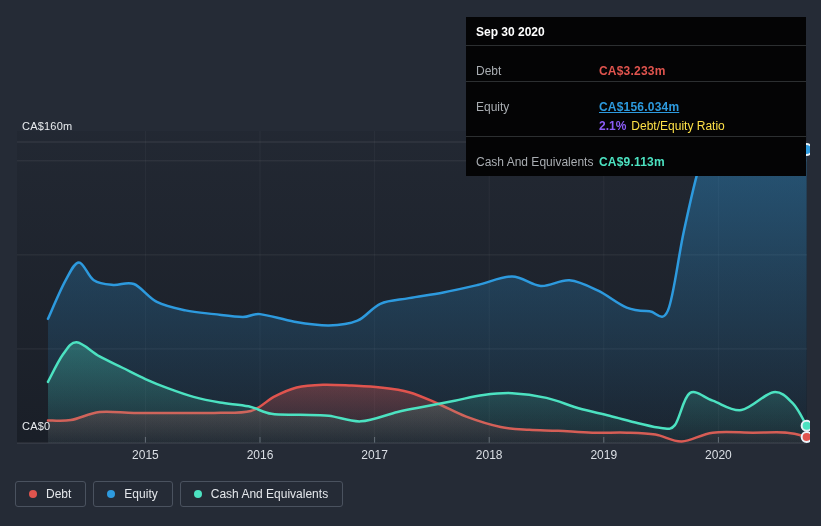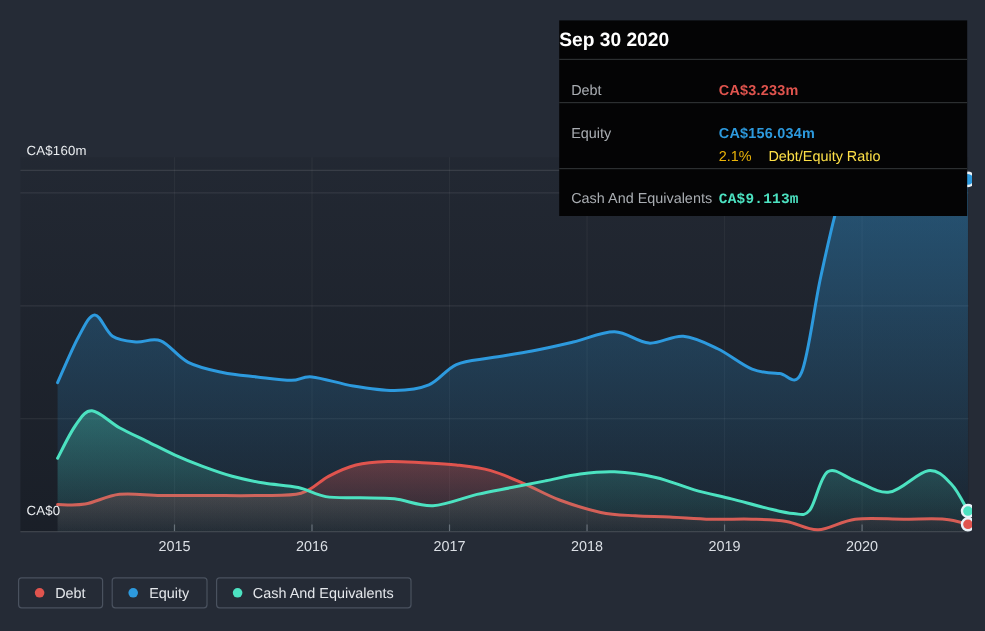--- a/index.html
+++ b/index.html
@@ -12,27 +12,27 @@
   svg.chart{position:absolute;left:0;top:0;}
   .ylab{position:absolute;left:22px;font-size:11px;color:#e9ecef;letter-spacing:.2px;}
   .ylab.max{top:120px;}
   .ylab.zero{top:420px;text-align:center;}
 
   
   .tooltip{
     position:absolute;left:466px;top:17px;width:340px;box-sizing:border-box;
     background:#040405;padding:4px 0 4px;font-size:12px;color:#fff;
   }
-  .tt-title{font-weight:bold;color:#ffffff;padding:4px 0 6px;font-size:16px;}
+  .tt-title{font-weight:bold;color:#ffffff;padding:4px 10px 6px;font-size:12px;}
   .tt-row{display:grid;grid-template-columns:123px 1fr;align-items:baseline;
           padding:2px 10px 3px;border-top:1px solid #2c2f31;}
   .tt-row.no-border{border-top:none;}
   .tt-label{color:#a9adb2;font-weight:normal;}
   .tt-value{font-weight:bold;letter-spacing:.2px;margin-top:16px;}
-  .tt-ratio-pct{color:#eab308;font-weight:normal;margin-right:14px;}
+  .tt-ratio-pct{color:#8b5cf6;font-weight:bold;margin-right:5px;}
   .tt-ratio-text{color:#fde047;}
 
   
   .legend{position:absolute;left:15px;top:481px;display:flex;gap:7px;}
   .legend-btn{
     display:inline-flex;align-items:center;gap:9px;height:26px;
     padding:0 14px 0 13px;background:transparent;
     border:1px solid #4a525f;border-radius:3px;
     color:#e4e7eb;font-size:12px;font-family:inherit;cursor:pointer;line-height:1;
   }
@@ -106,31 +106,31 @@
   <div class="ylab zero">CA$0</div>
 
   <div class="tooltip">
     <div class="tt-title">Sep 30 2020</div>
     <div class="tt-row">
       <span class="tt-label">Debt</span>
       <span class="tt-value" style="color: rgb(224, 84, 78);">CA$3.233m</span>
     </div>
     <div class="tt-row">
       <span class="tt-label">Equity</span>
-      <span class="tt-value" style="color: rgb(45, 154, 222);">CA$156.034m</span>
+      <span class="tt-value" style="color: rgb(45, 154, 222); text-decoration: underline;">CA$156.034m</span>
     </div>
     <div class="tt-row no-border">
       <span class="tt-label"></span>
       <span>
         <span class="tt-ratio-pct">2.1%</span><span class="tt-ratio-text">Debt/Equity Ratio</span>
       </span>
     </div>
     <div class="tt-row">
       <span class="tt-label">Cash And Equivalents</span>
-      <span class="tt-value" style="color: rgb(76, 226, 193); font-family: Liberation Mono, monospace;">CA$9.113m</span>
+      <span class="tt-value" style="color: rgb(76, 226, 193);">CA$9.113m</span>
     </div>
   </div>
 
   <div class="legend">
     <button class="legend-btn">
       <span class="dot" style="background-color: rgb(224, 84, 78);"></span>
       <span>Debt</span>
     </button>
     <button class="legend-btn">
       <span class="dot" style="background-color: rgb(45, 154, 222);"></span>

